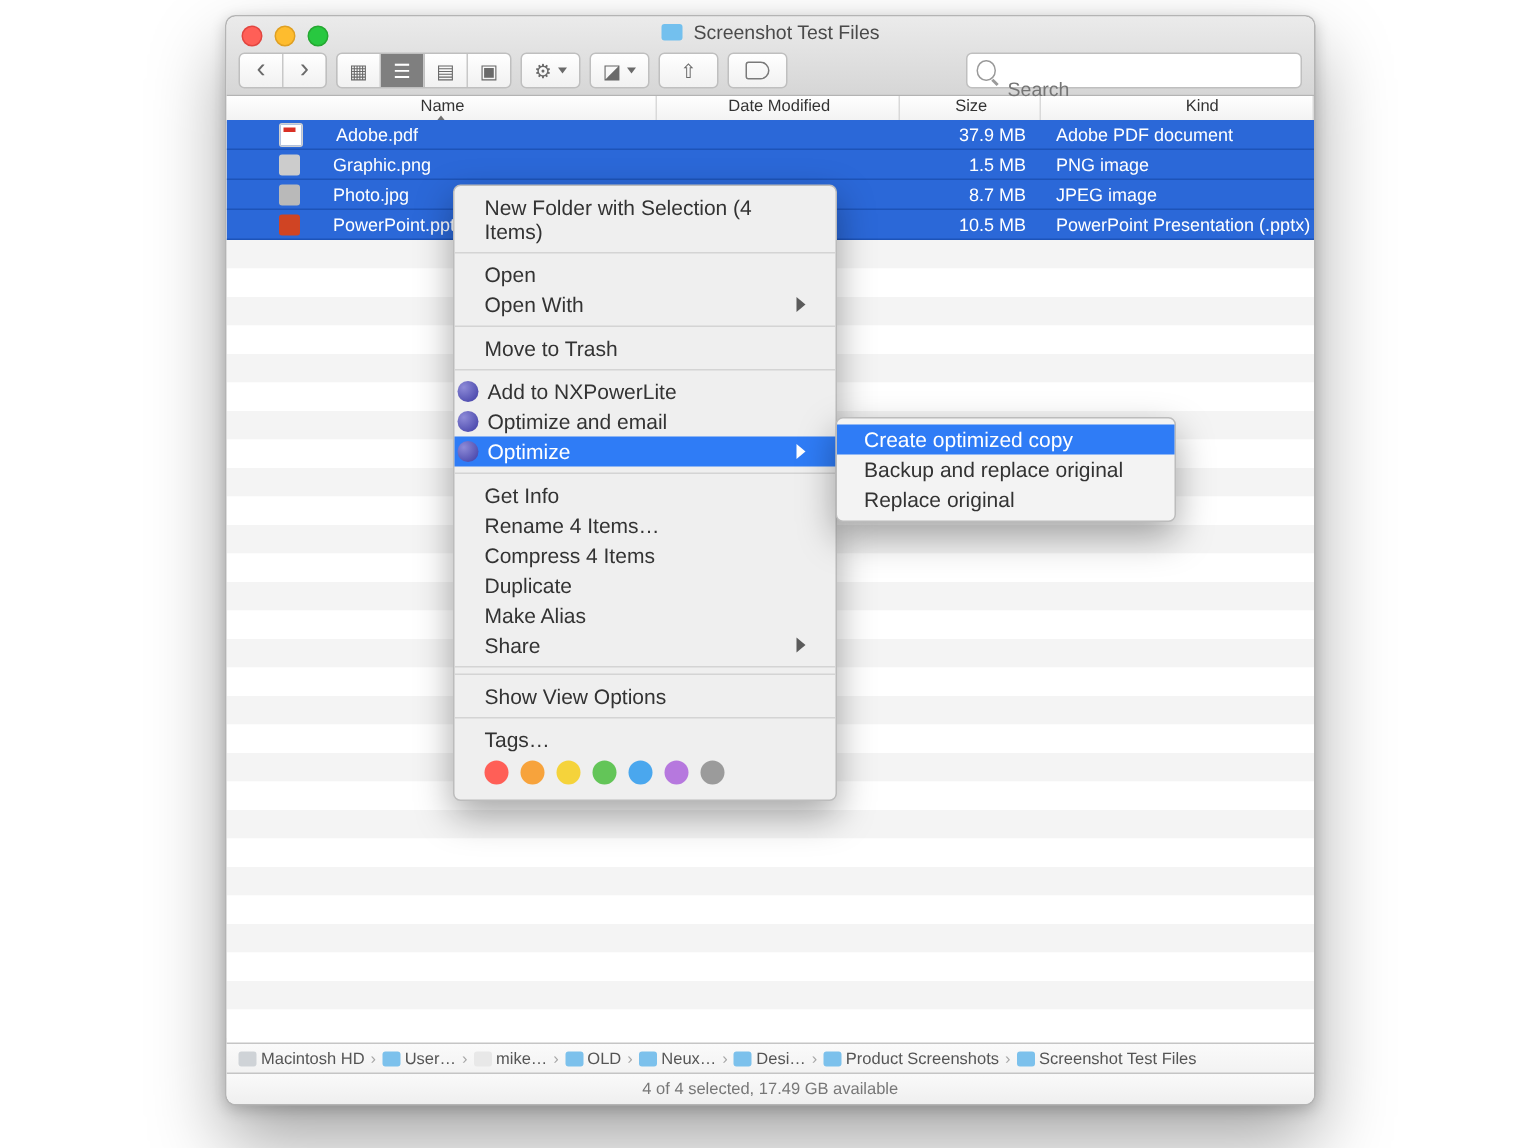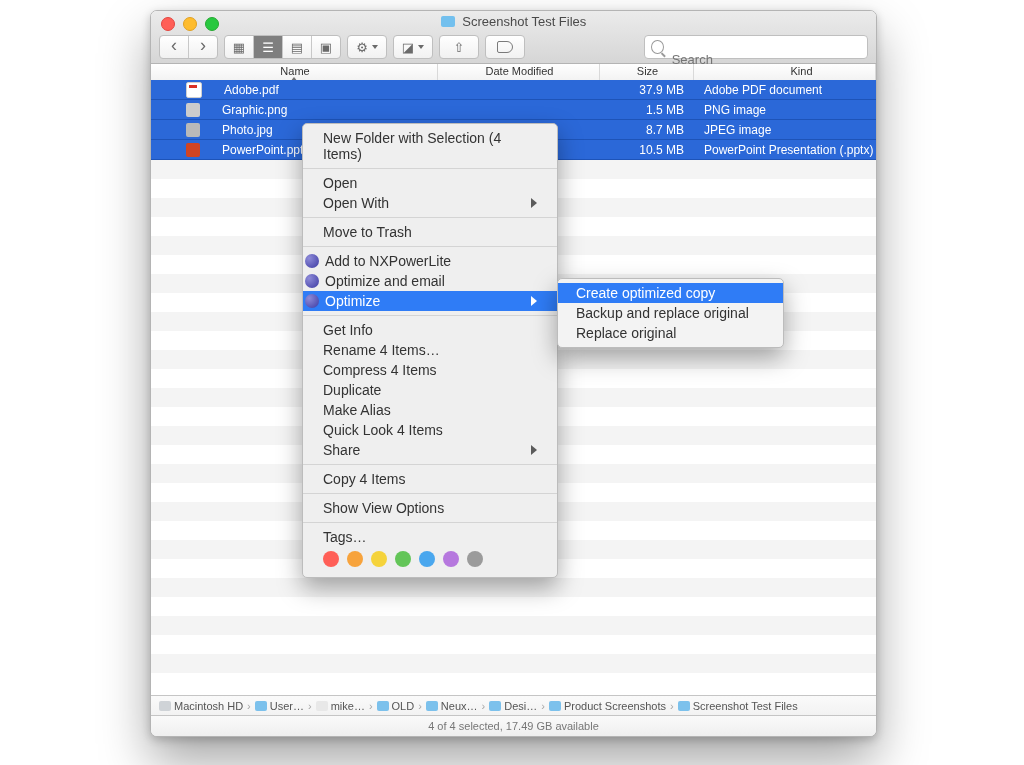--- a/index.html
+++ b/index.html
@@ -576,30 +576,24 @@
   <div class="mi">
     <span class="label">Compress 4 Items</span>
     </div>
   <div class="mi">
     <span class="label">Duplicate</span>
     </div>
   <div class="mi">
     <span class="label">Make Alias</span>
     </div>
   <div class="mi">
-    <span class="label">Quick Look 4 Items</span>
-    </div>
-  <div class="mi">
     <span class="label">Share</span>
     <span class="tri"></span>
   </div>
   <hr>
-  <div class="mi">
-    <span class="label">Copy 4 Items</span>
-    </div>
   <hr>
   <div class="mi">
     <span class="label">Show View Options</span>
     </div>
   <hr>
   <div class="mi">
     <span class="label">Tags…</span>
     </div>
   <div class="tags" id="tagdots">
       <span style="background: rgb(255, 95, 87);"></span>

